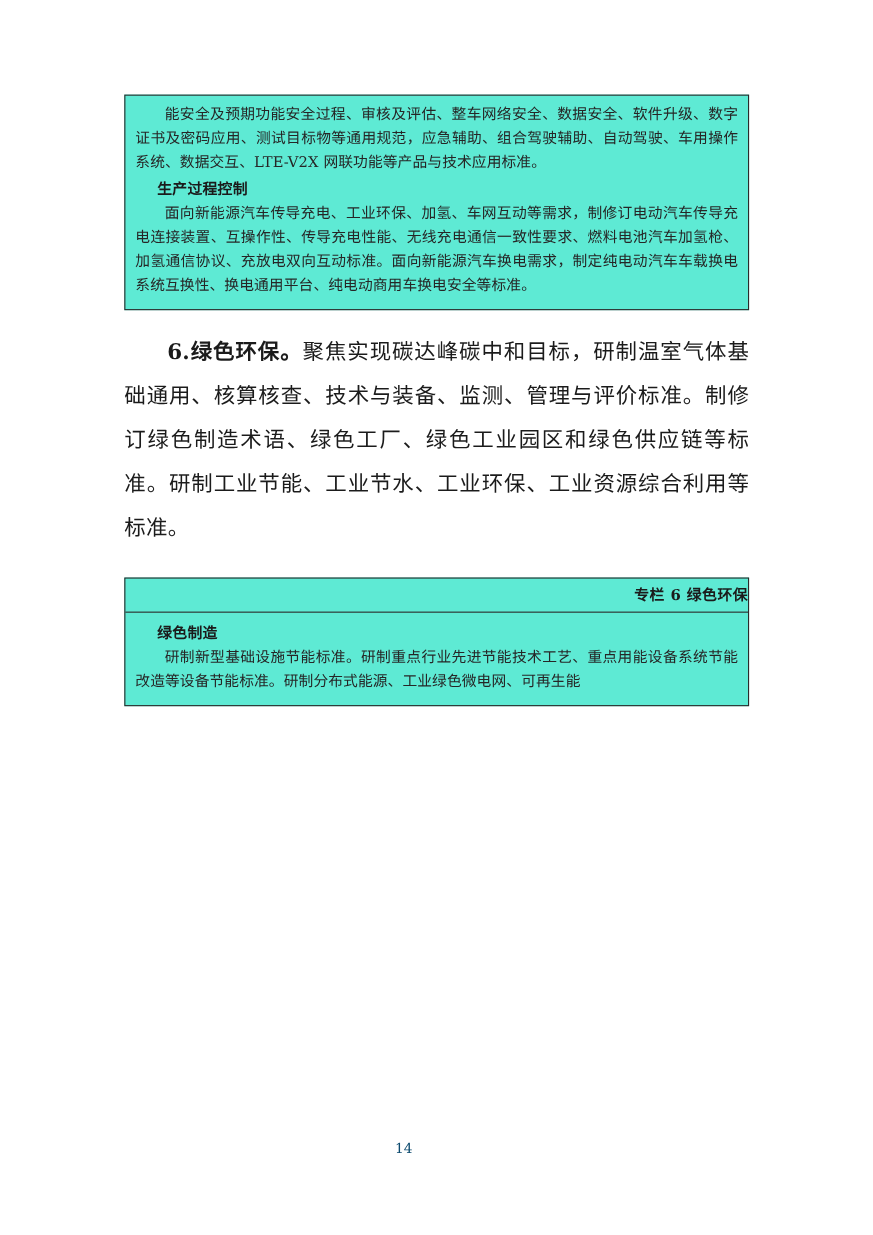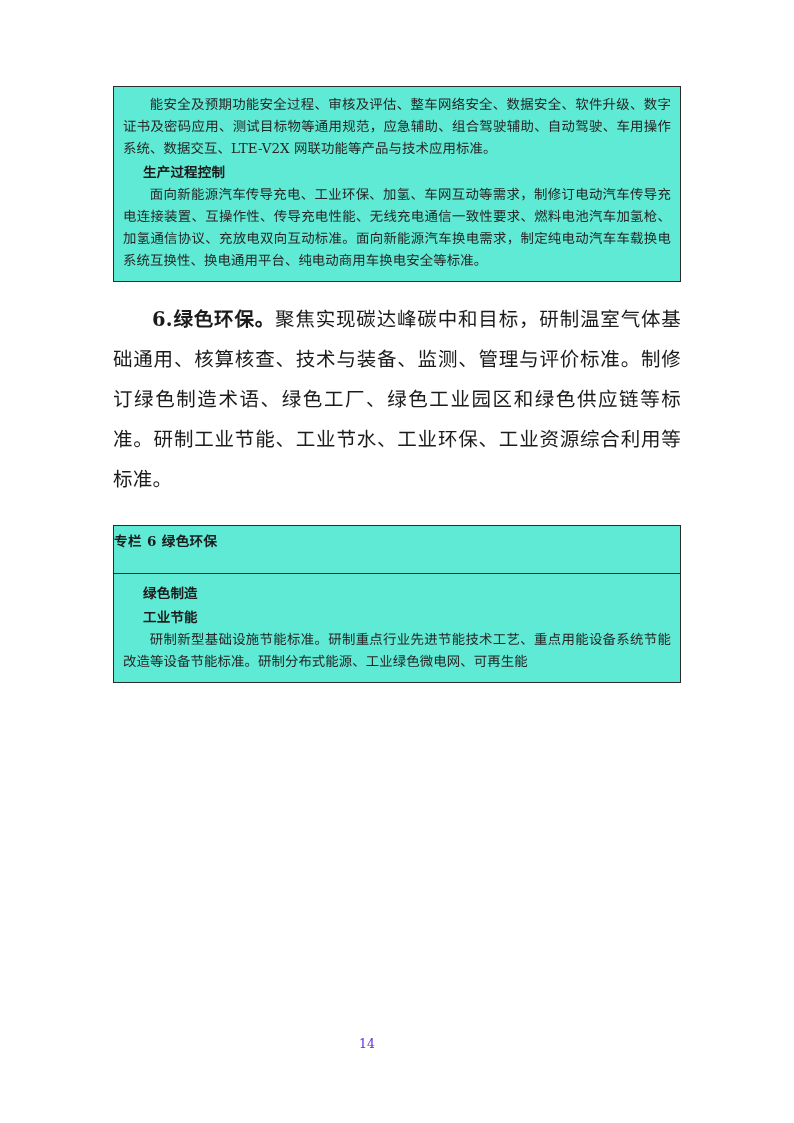--- a/index.html
+++ b/index.html
@@ -36,25 +36,25 @@
   
   .box {
     border: 1.2px solid #2a2a2a;
     box-sizing: border-box;
     width: 568px;
     background: #5eead4;
   }
 
   .box-header {
     border-bottom: 1.2px solid #2a2a2a;
-    text-align: left;
+    text-align: right;
     font-weight: bold;
     font-size: 13.5px;
     line-height: 1.0;
-    padding: 9px 0 25px 0;
+    padding: 9px 0 8px 0;
     letter-spacing: 0.4px;
   }
 
   .box-body {
     padding: 7px 9px 9px 9px;
   }
 
   .box-sub {
     font-weight: bold;
     font-size: 13.5px;
@@ -96,21 +96,21 @@
   .gap-before-box { height: 24px; }
 
   
   .footer {
     position: absolute;
     left: 0;
     top: 1036px;
     width: 734px;
     text-align: center;
     font-size: 12.5px;
-    color: #6d28d9;
+    color: #0c4a6e;
     font-family: "DejaVu Serif", "Liberation Serif", serif;
   }
 </style>
 </head>
 <body>
 
 <div class="page">
 
   <div class="content">
 
@@ -134,21 +134,20 @@
 
     <div class="box">
 
       <div class="box-header">专栏 6  绿色环保</div>
 
       <div class="box-body">
 
 
         <div class="box-sub">绿色制造</div>
 
-        <div class="box-sub">工业节能</div>
         <p class="box-p">研制新型基础设施节能标准。研制重点行业先进节能技术工艺、重点用能设备系统节能改造等设备节能标准。研制分布式能源、工业绿色微电网、可再生能</p>
 
       </div>
     </div>
 
   </div>
 
   <div class="footer">14</div>
 
 </div>

